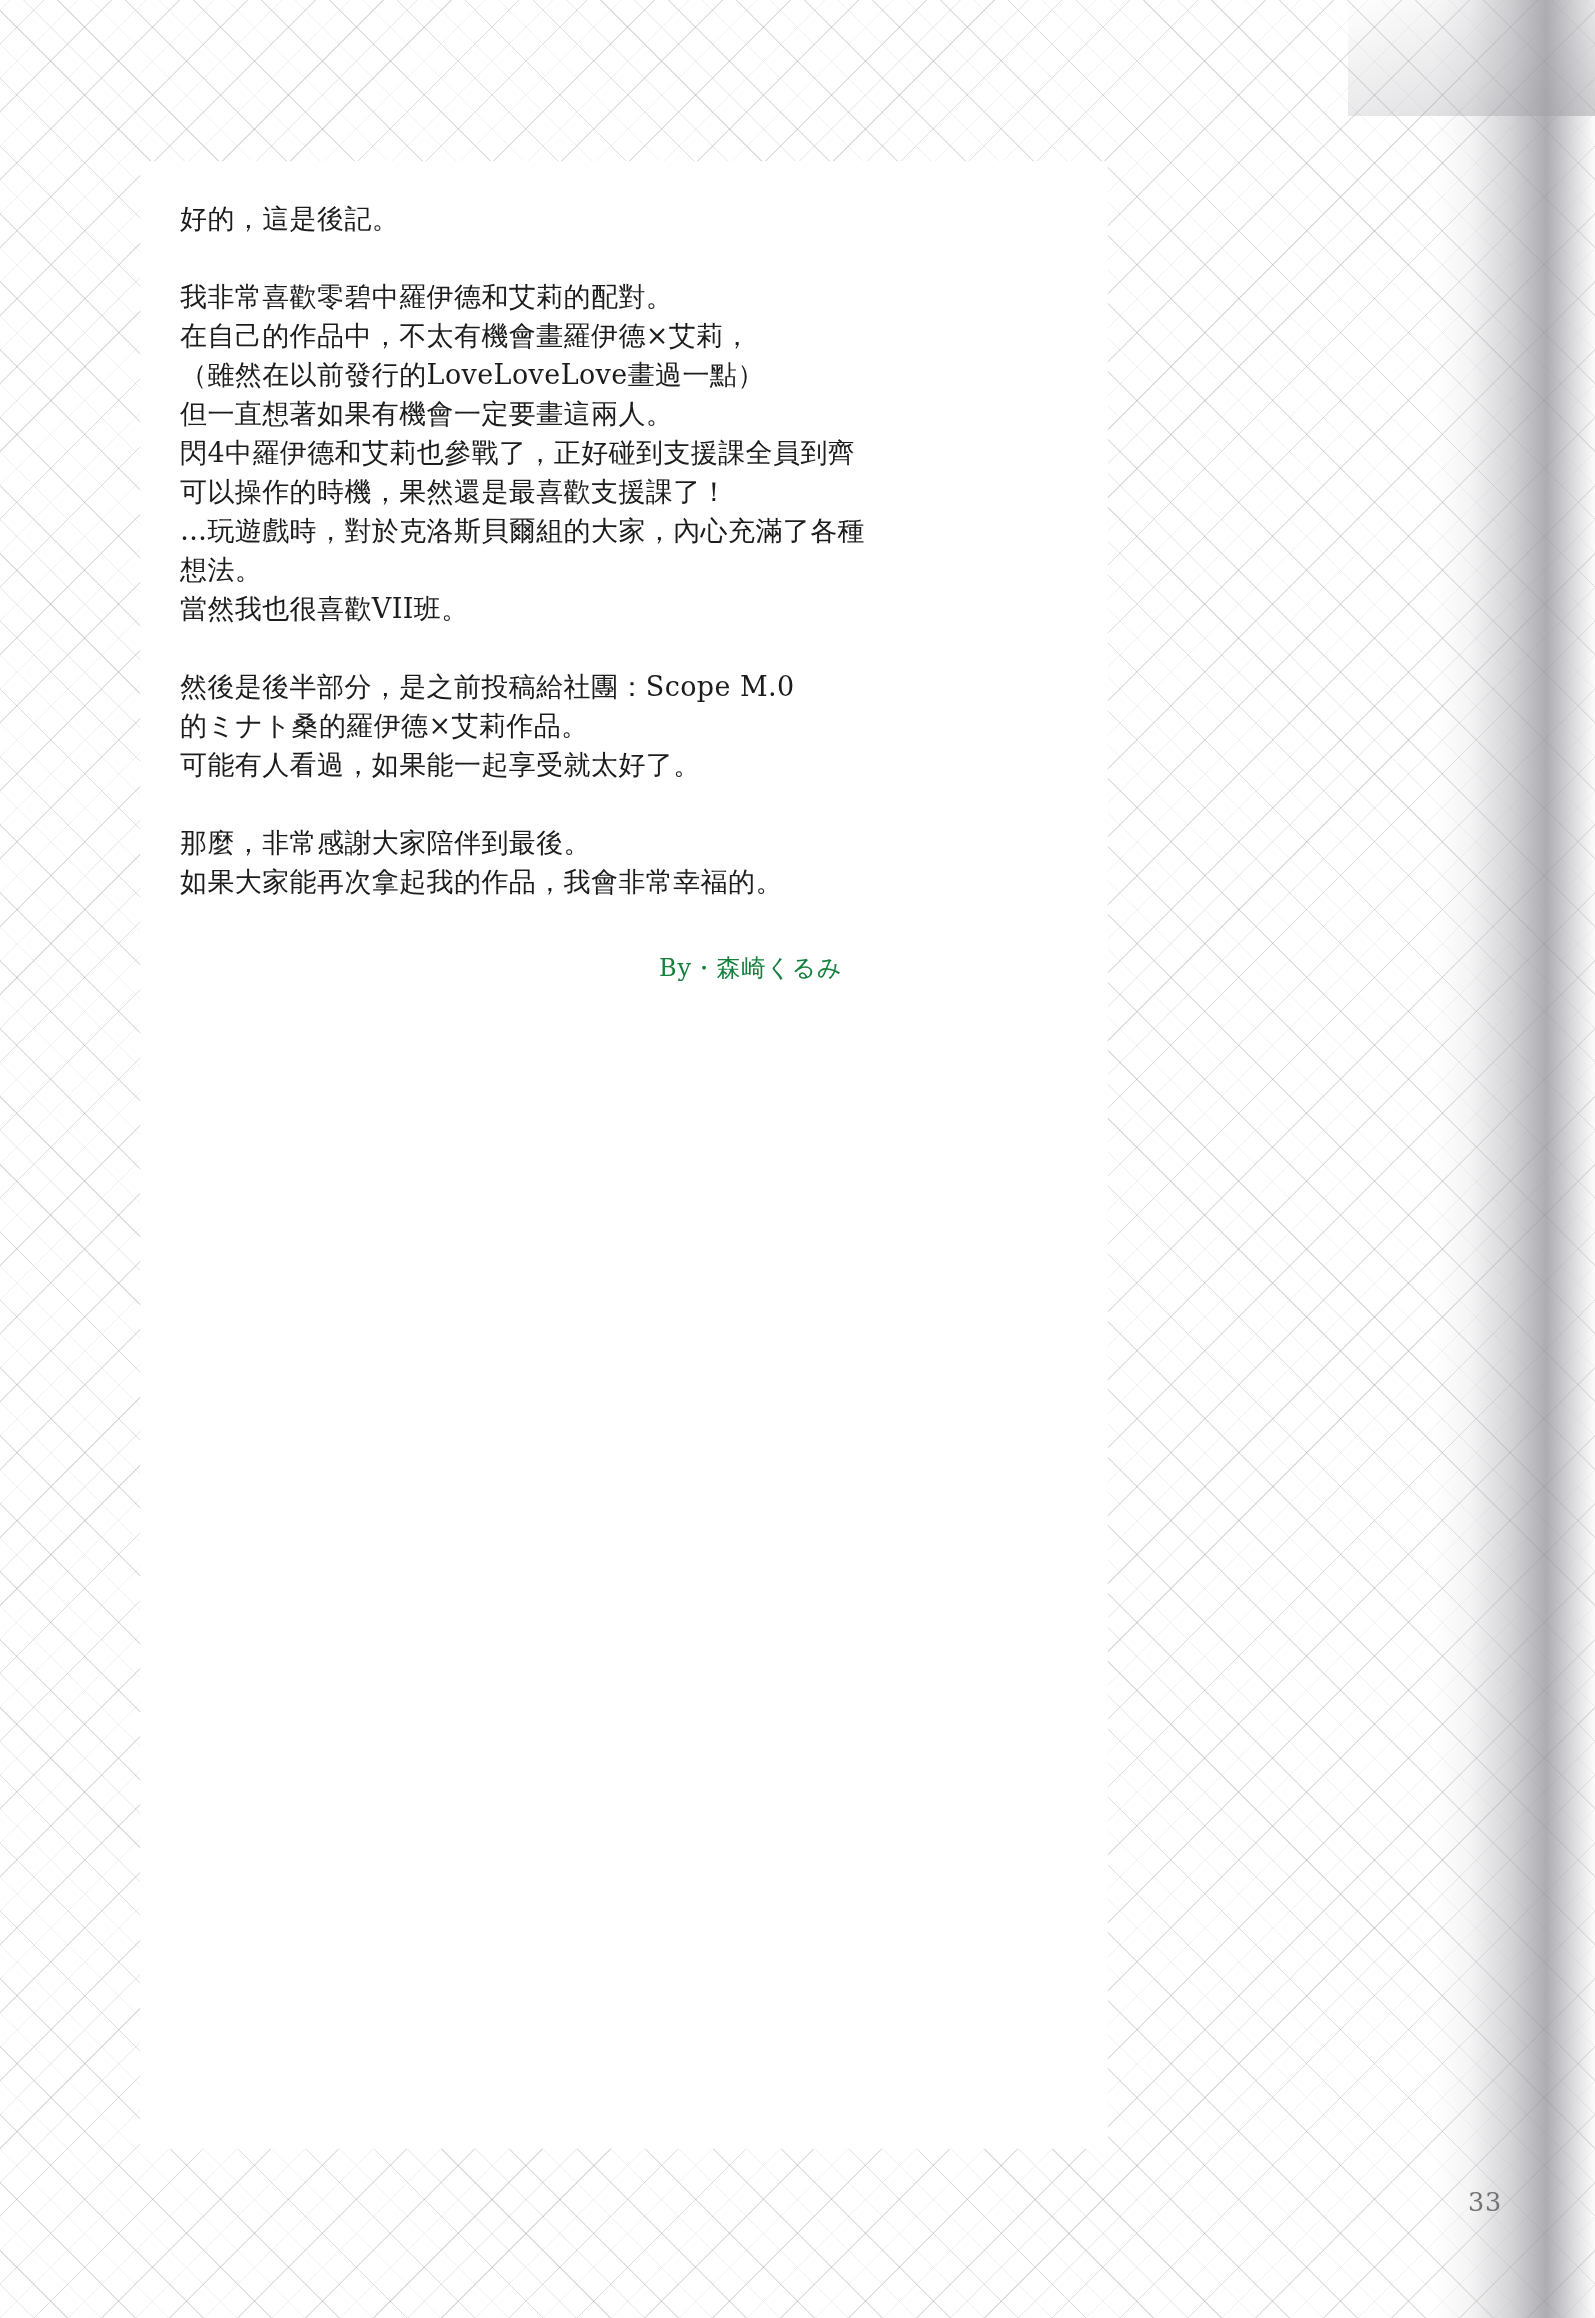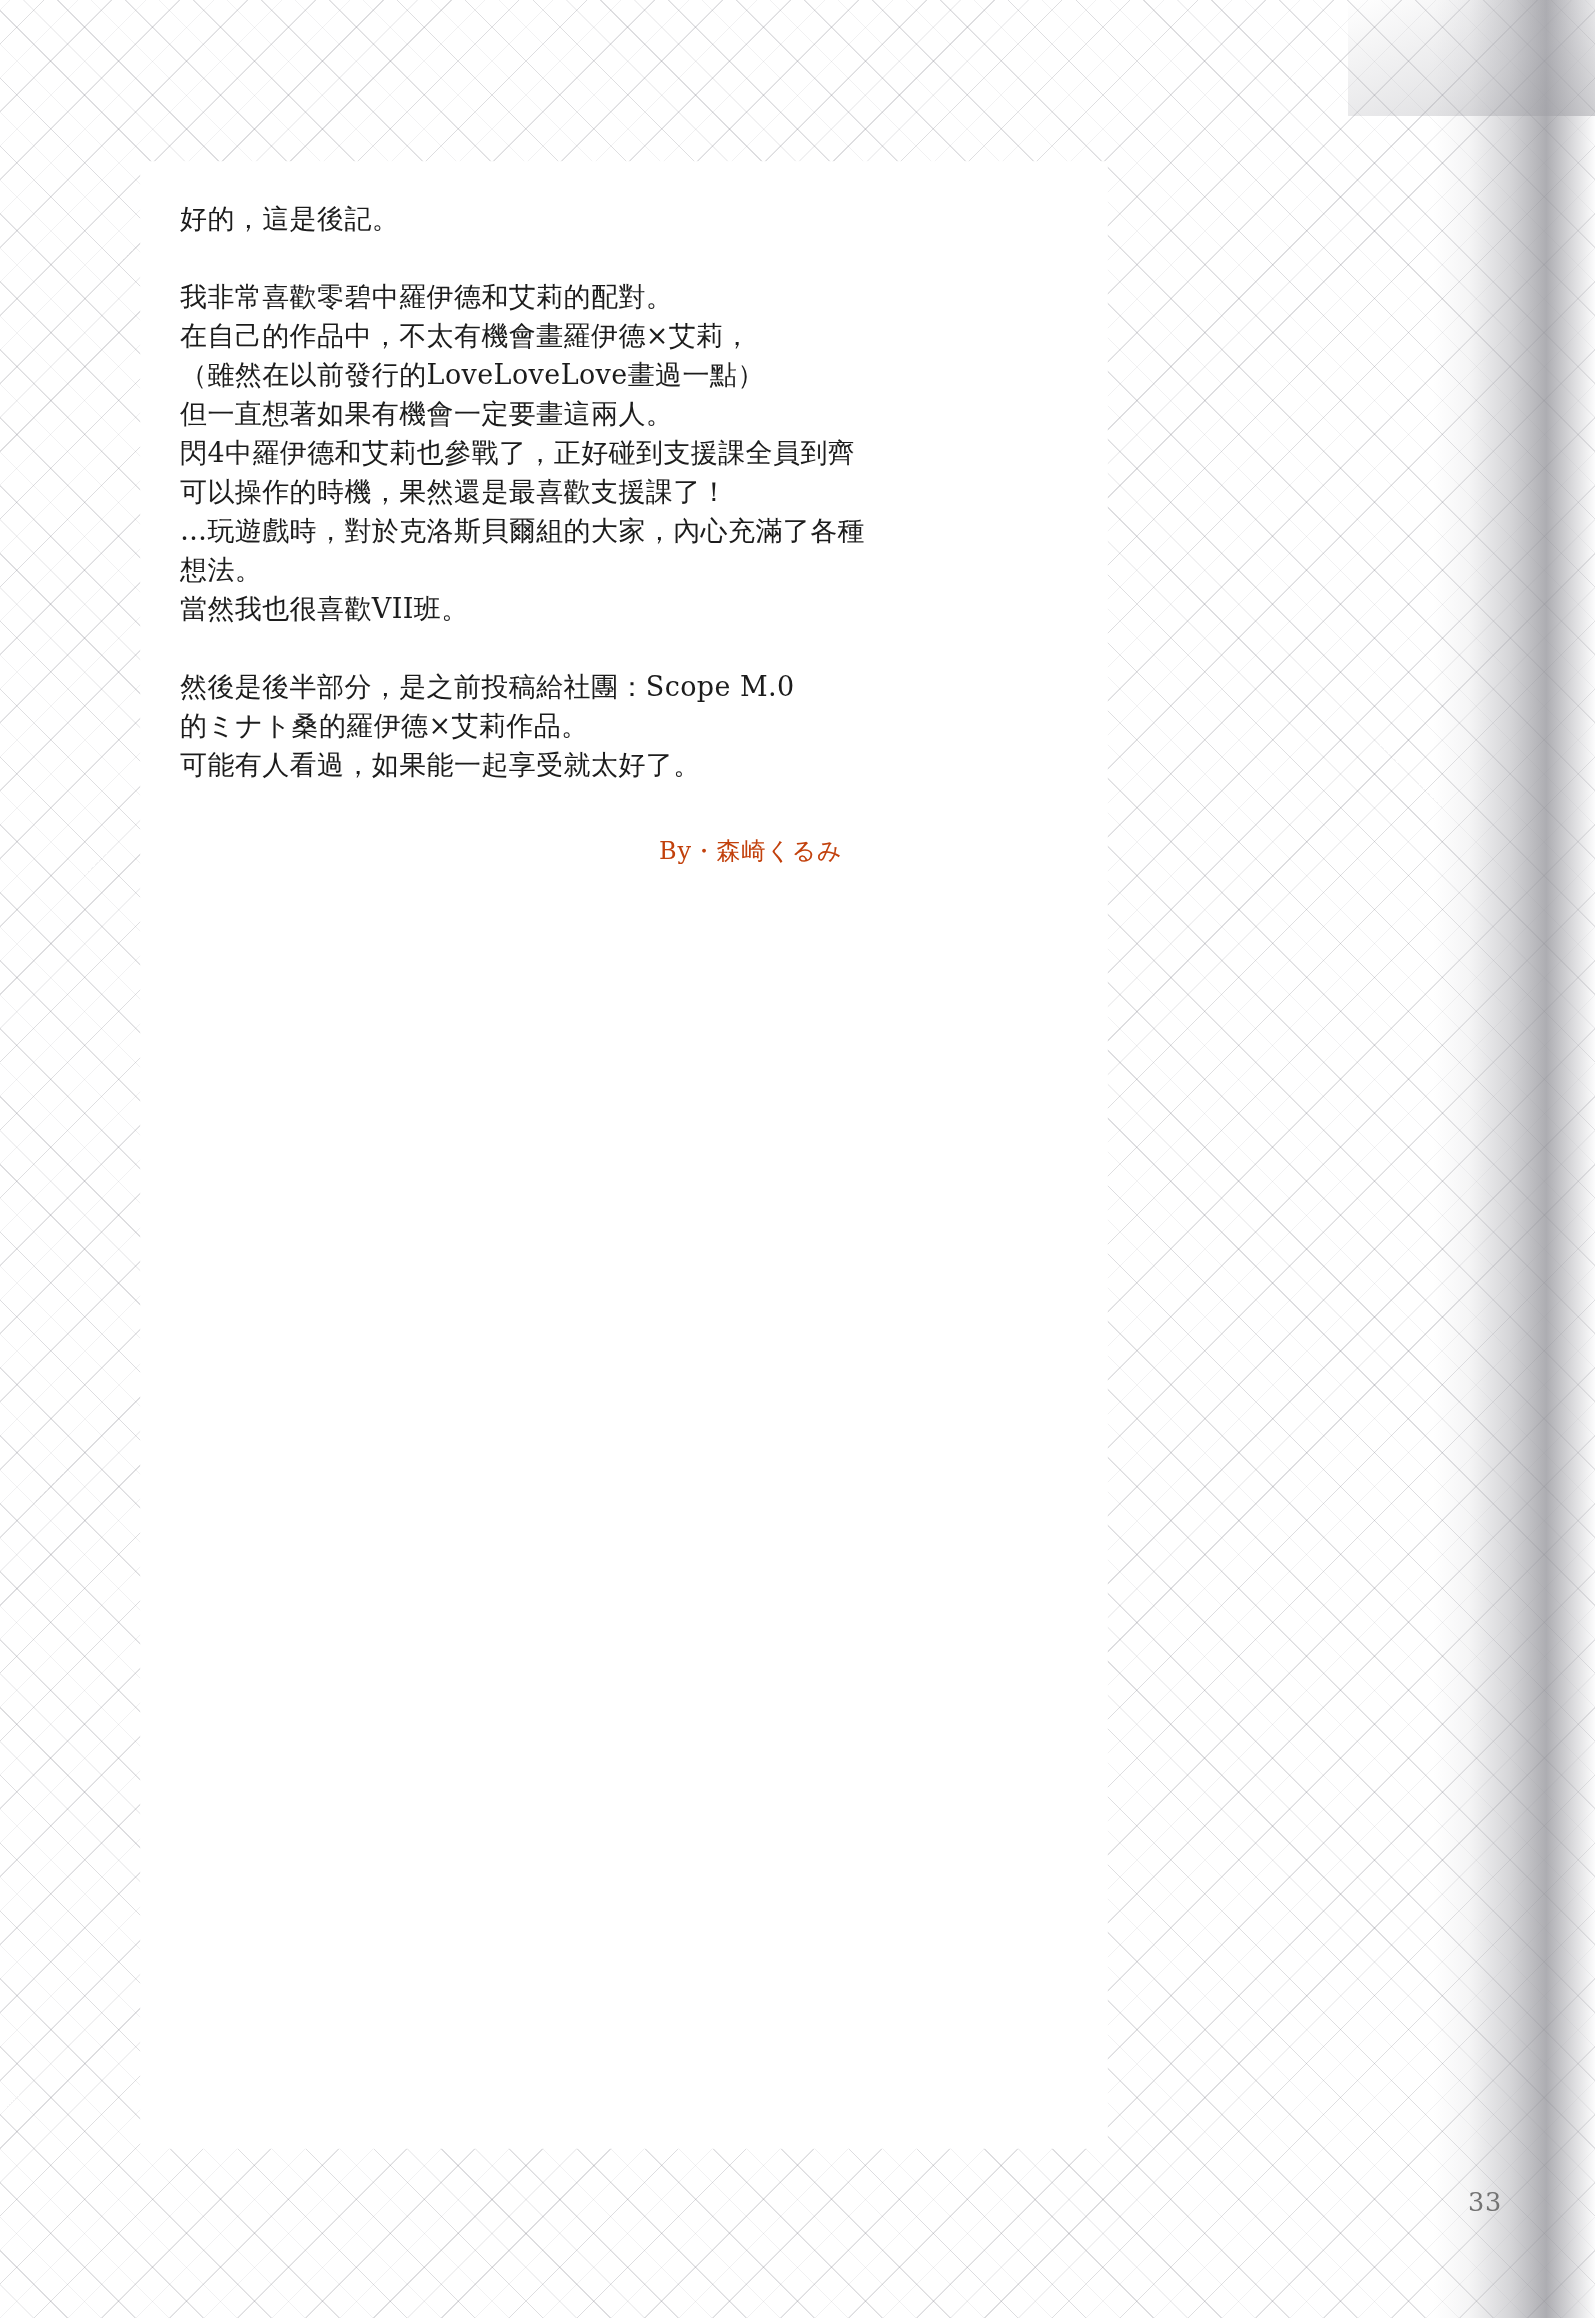--- a/index.html
+++ b/index.html
@@ -105,21 +105,21 @@
     color: #1c1c1c;
     letter-spacing: 0.4px;
     white-space: pre-wrap;
     margin: 0 0 39px 0;
   }
 
   .sign {
     font-family: "DejaVu Serif", serif;
     font-size: 24px;
     line-height: 39px;
-    color: #c2410c;
+    color: #15803d;
     letter-spacing: 0.8px;
     margin: 48px 0 0 0;
     padding-left: 479px;
   }
 
   #page-number {
     position: absolute;
     right: 93px;
     top: 2187px;
     font-family: "DejaVu Serif", serif;
@@ -146,18 +146,20 @@
 （雖然在以前發行的LoveLoveLove畫過一點）
 但一直想著如果有機會一定要畫這兩人。
 閃4中羅伊德和艾莉也參戰了，正好碰到支援課全員到齊
 可以操作的時機，果然還是最喜歡支援課了！
 …玩遊戲時，對於克洛斯貝爾組的大家，內心充滿了各種
 想法。
 當然我也很喜歡VII班。</p>
     <p class="para">然後是後半部分，是之前投稿給社團：Scope M.0
 的ミナト桑的羅伊德×艾莉作品。
 可能有人看過，如果能一起享受就太好了。</p>
+    <p class="para">那麼，非常感謝大家陪伴到最後。
+如果大家能再次拿起我的作品，我會非常幸福的。</p>
     <p class="sign">By・森崎くるみ</p>
   </div>
 </div>
 
 <div id="page-number">33</div>
 
 
 </body></html>

